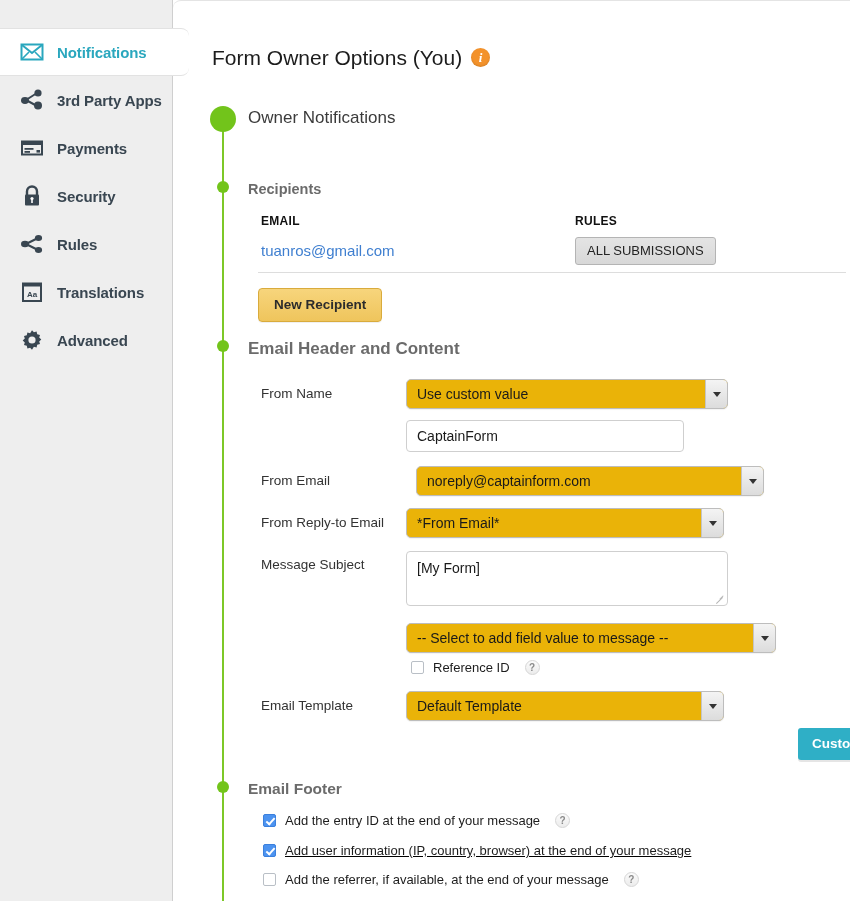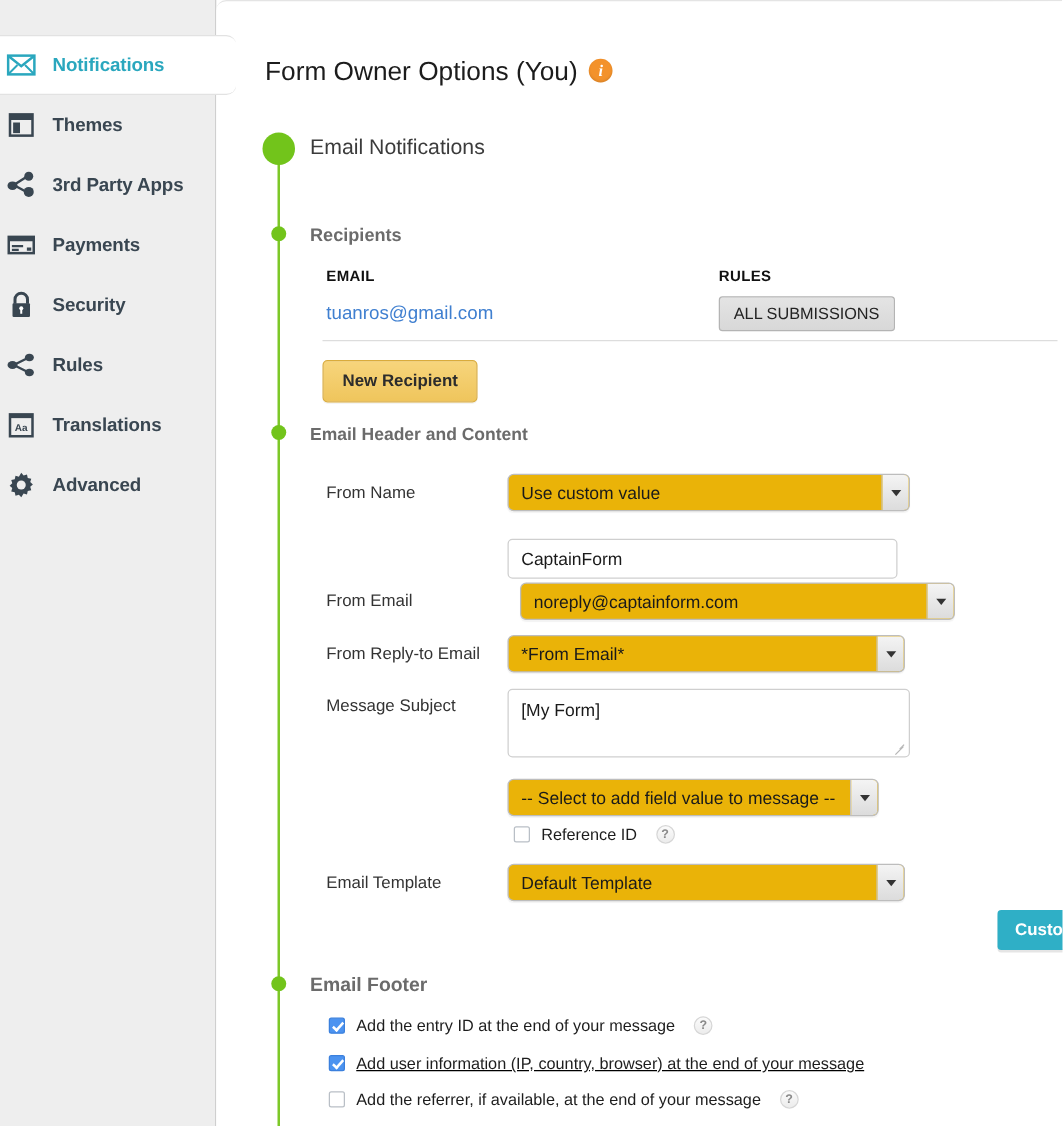--- a/index.html
+++ b/index.html
@@ -15,21 +15,21 @@
   
   #sidebar{
     position:absolute; left:0; top:0; width:173px; height:901px;
     background:#eeeeee;
     border-right:1px solid #cfcfcf;
   }
   .nav-item{
     position:relative;
     display:flex; align-items:center;
     height:48px;
-    padding-left:5px;
+    padding-left:20px;
     gap:13px;
     cursor:pointer;
   }
   .nav-item .nav-label{
     font-size:15px; font-weight:bold; color:#394651; letter-spacing:-0.1px;
     white-space:nowrap;
   }
   .nav-item.active{
     background:#ffffff;
     width:190px;
@@ -210,30 +210,20 @@
       <span class="nav-icon">
         <svg viewBox="0 0 24 24" width="24" height="24">
           <rect x="1.5" y="4.5" width="21" height="15" fill="#fff" stroke="#2AA7BE" stroke-width="2"></rect>
           <path d="M2 5 L12 13 L22 5" fill="none" stroke="#2AA7BE" stroke-width="2"></path>
           <path d="M2 19 L9 12 M22 19 L15 12" fill="none" stroke="#2AA7BE" stroke-width="1.6"></path>
         </svg>
       </span>
       <span class="nav-label">Notifications</span>
     </div>
 
-    <div class="nav-item">
-      <span class="nav-icon">
-        <svg viewBox="0 0 24 24" width="24" height="24">
-          <rect x="3" y="3.5" width="18" height="17" fill="none" stroke="#394651" stroke-width="2"></rect>
-          <rect x="3" y="3.5" width="18" height="4.5" fill="#394651"></rect>
-          <rect x="5.5" y="10" width="5.5" height="8.5" fill="#394651"></rect>
-        </svg>
-      </span>
-      <span class="nav-label">Themes</span>
-    </div>
 
     <div class="nav-item">
       <span class="nav-icon">
         <svg viewBox="0 0 24 24" width="24" height="24">
           <path d="M6 12 L17 5 M6 12 L17 18" stroke="#394651" stroke-width="2" fill="none"></path>
           <ellipse cx="5" cy="12.5" rx="4" ry="3.4" fill="#394651"></ellipse>
           <circle cx="18" cy="5" r="3.6" fill="#394651"></circle>
           <circle cx="18" cy="17.5" r="4" fill="#394651"></circle>
         </svg>
       </span>
@@ -306,41 +296,41 @@
   <div id="page-title">
     <span>Form Owner Options (You)</span><span class="info-badge">i</span>
   </div>
 
   <div id="timeline-line"></div>
   <div class="tl-dot big" style="top:105px"></div>
   <div class="tl-dot small" style="top:180px"></div>
   <div class="tl-dot small" style="top:339px"></div>
   <div class="tl-dot small" style="top:780px"></div>
 
-  <div class="section-head" style="top:107px">Email Notifications</div>
+  <div class="section-head" style="top:107px">Owner Notifications</div>
   <div class="section-sub" style="top:180px">Recipients</div>
-  <div class="section-sub" style="top:338px; font-size:14px;">Email Header and Content</div>
+  <div class="section-sub" style="top:338px; font-size:17px;">Email Header and Content</div>
   <div class="section-sub" style="top:779px; font-size:15.5px;">Email Footer</div>
 
   <div id="rec-email-head">EMAIL</div>
   <div id="rec-rules-head">RULES</div>
   <div id="rec-email-val">tuanros@gmail.com</div>
   <div id="rules-pill">ALL SUBMISSIONS</div>
   <div id="rec-divider"></div>
   <div id="new-recipient-btn">New Recipient</div>
 
   <div class="field-label" style="left:88px; top:385px;">From Name</div>
   <div class="sel" style="left:233px; top:378px; width:322px;">
     <span class="sel-text">Use custom value</span>
     <span class="sel-btn">
         <span class="caret"></span>
       </span>
   </div>
 
-  <div class="txt" style="left:233px; top:430px; width:312px;">CaptainForm</div>
+  <div class="txt" style="left:233px; top:419px; width:278px;">CaptainForm</div>
 
   <div class="field-label" style="left:88px; top:472px;">From Email</div>
   <div class="sel" style="left:243px; top:465px; width:348px;text-decoration:underline;">
     <span class="sel-text">noreply@captainform.com</span>
     <span class="sel-btn">
         <span class="caret"></span>
       </span>
   </div>
 
   <div class="field-label" style="left:88px; top:514px;">From Reply-to Email</div>
@@ -350,21 +340,21 @@
         <span class="caret"></span>
       </span>
   </div>
 
   <div class="field-label" style="left:88px; top:556px;">Message Subject</div>
   <div class="ta" style="left:233px; top:550px; width:322px; height:55px;">
     <span>[My Form]</span>
     <span class="ta-grip"></span>
   </div>
 
-  <div class="sel" style="left:233px; top:622px; width:297px;">
+  <div class="sel" style="left:233px; top:622px; width:370px;">
     <span class="sel-text">-- Select to add field value to message --</span>
     <span class="sel-btn">
         <span class="caret"></span>
       </span>
   </div>
 
   <div class="cbrow" style="left:238px; top:659px;">
     <span class="cbox"></span>
     <span class="cblabel">Reference ID</span>
     <span class="qmark">?</span>

